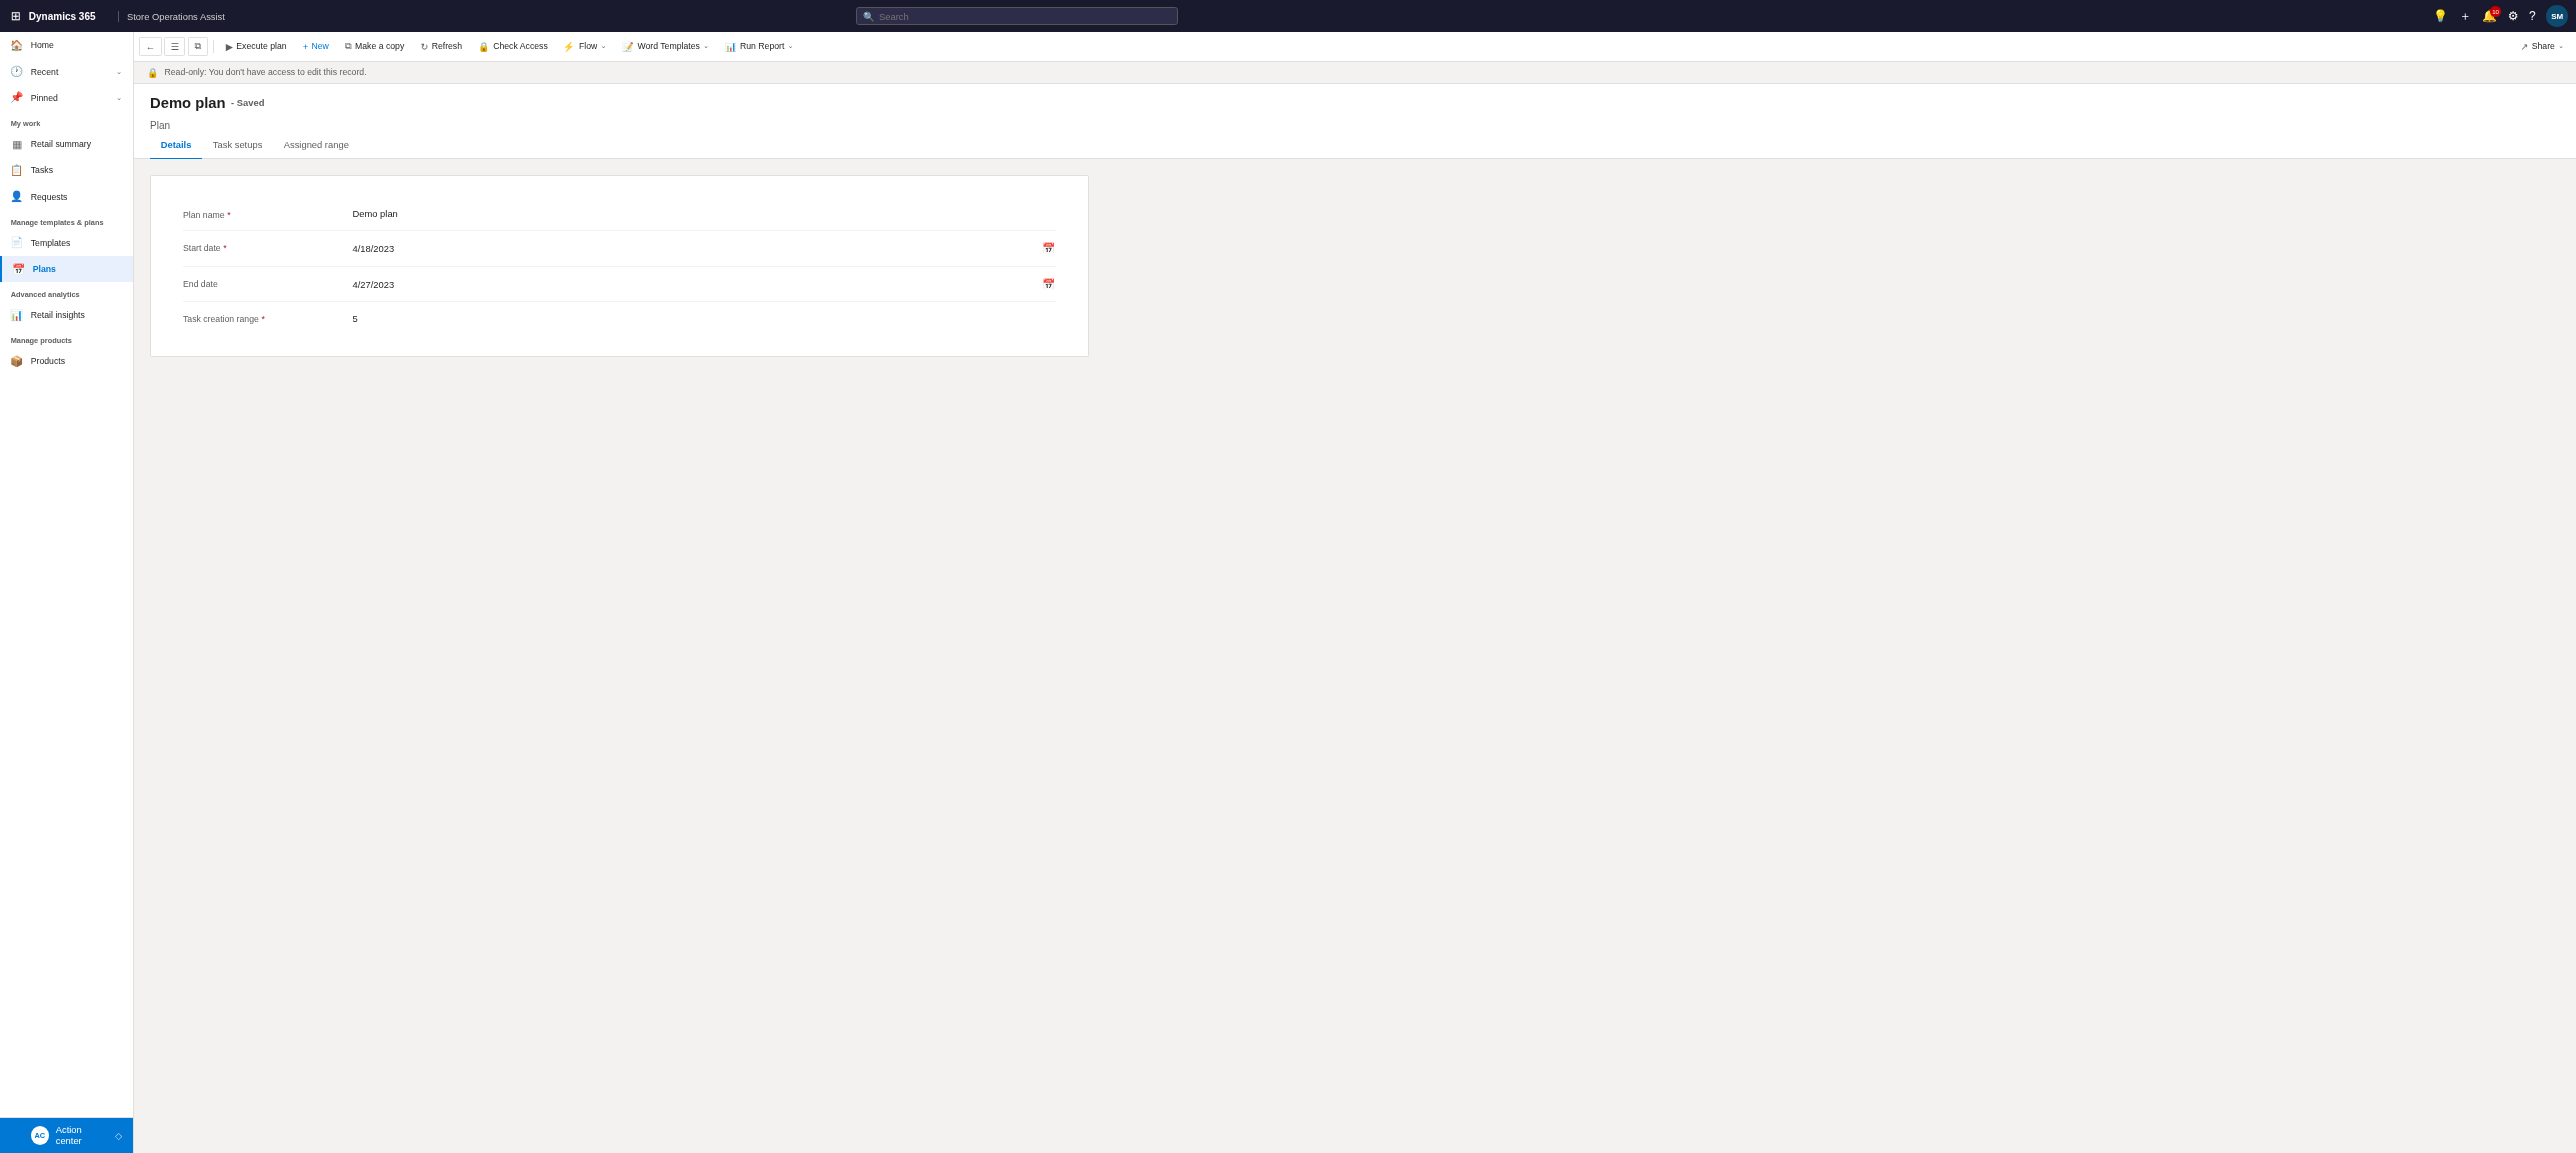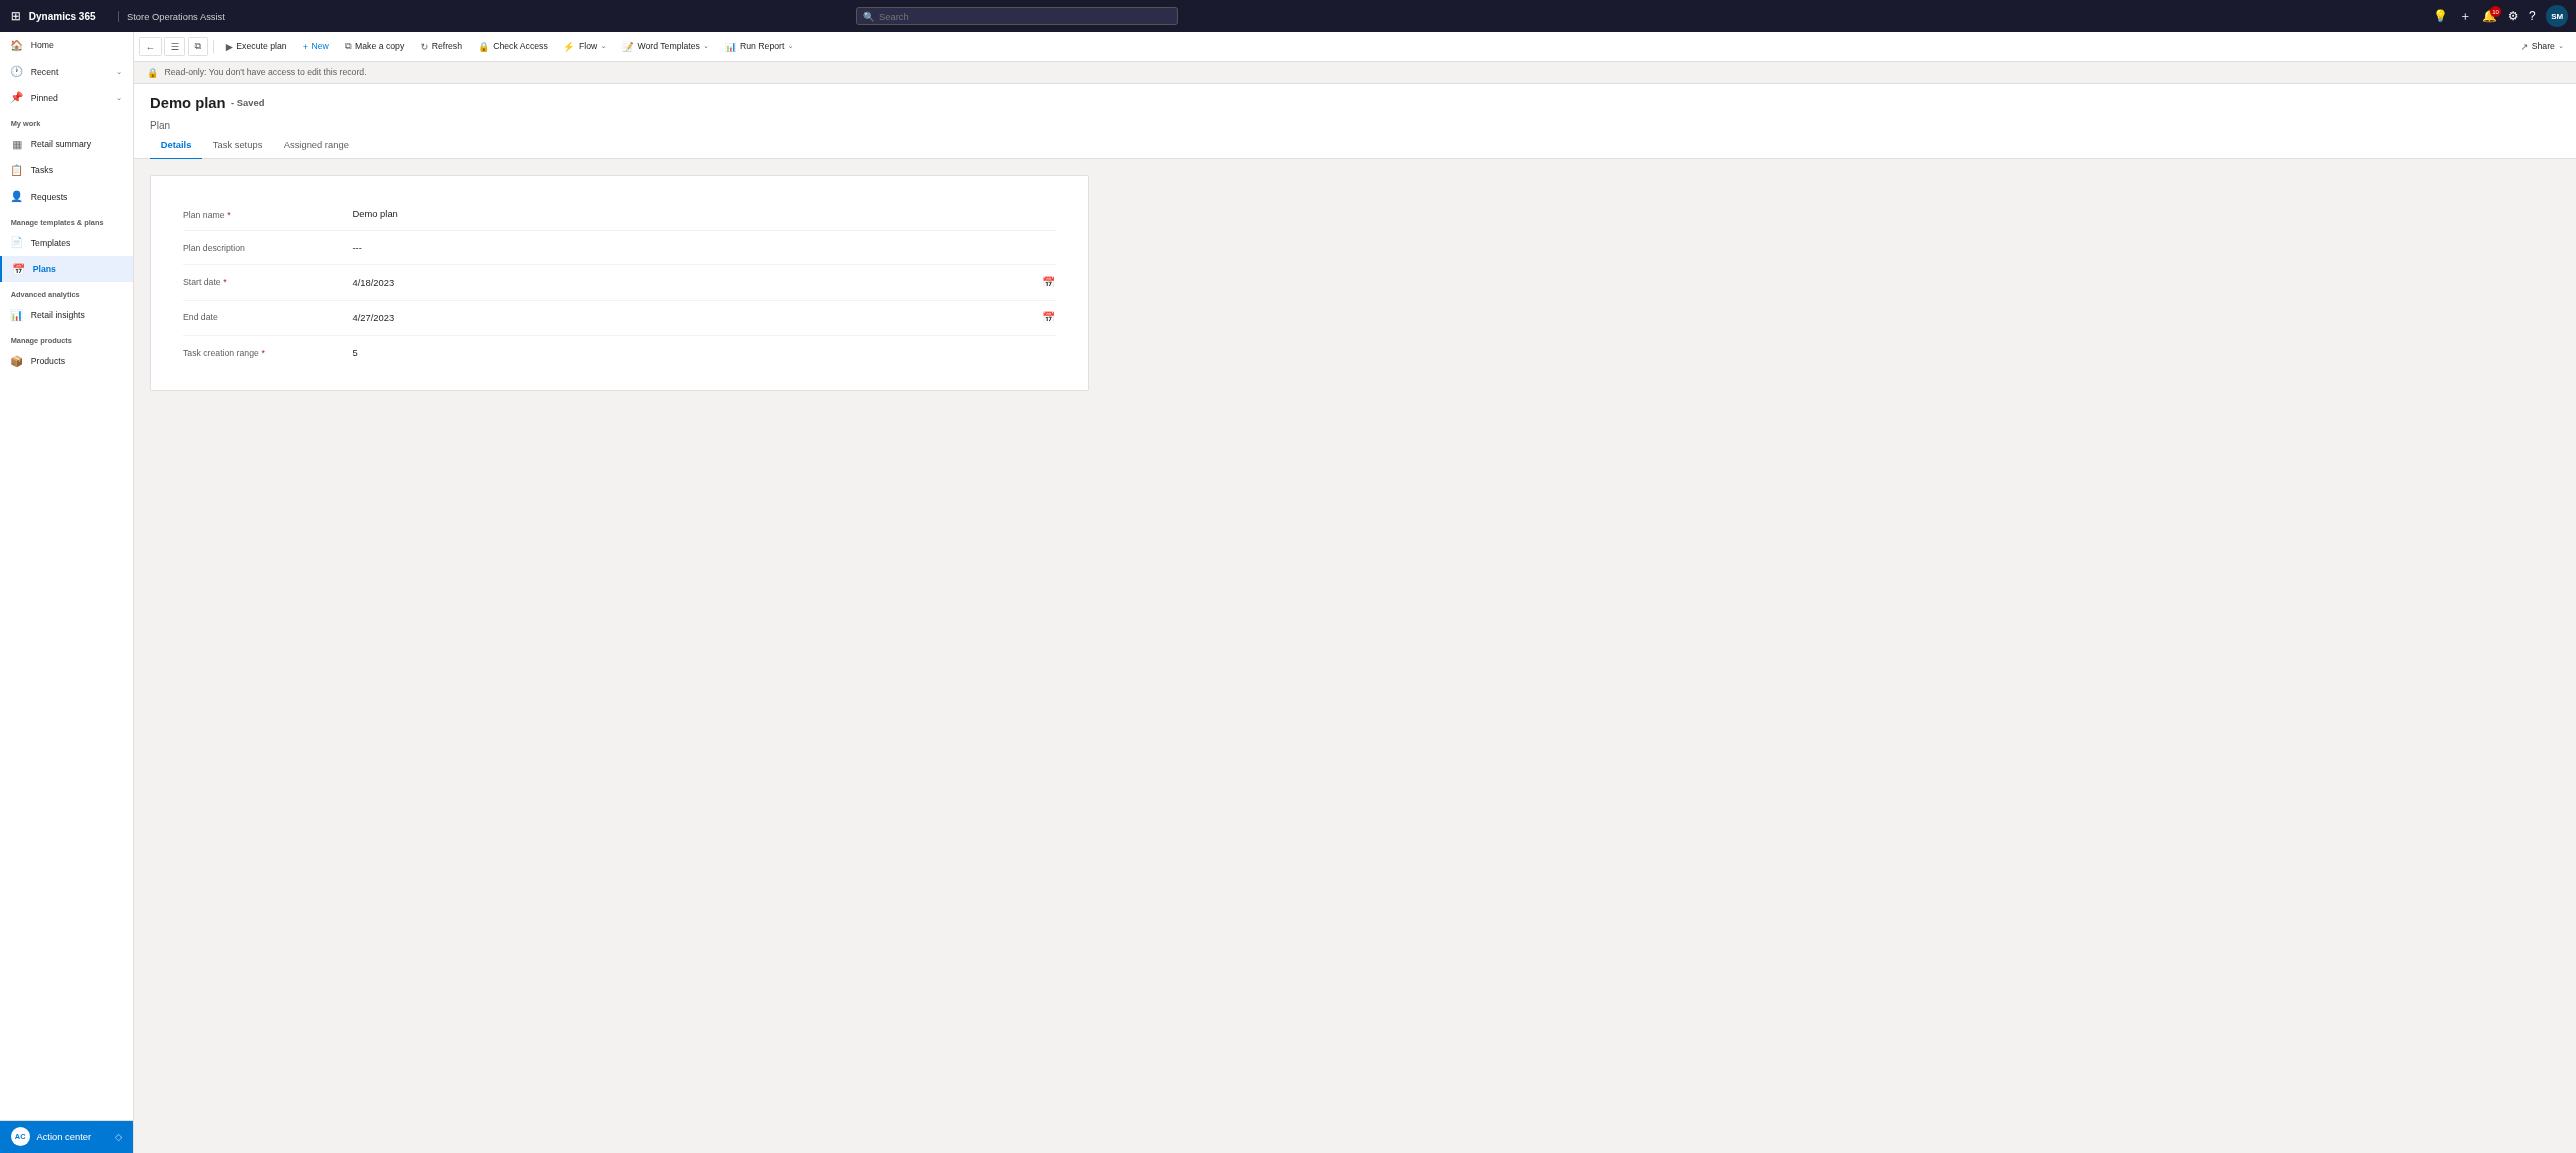--- a/index.html
+++ b/index.html
@@ -105,21 +105,21 @@
       align-items: center;
       gap: 6.7px;
       padding: 6.7px 10.7px;
       cursor: pointer;
       background: #0078d4;
       color: #fff;
     }
     .action-center-avatar {
       width: 19px; height: 19px; border-radius: 50%;
       background: #fff; color: #0078d4; font-size: 7.4px; font-weight: 700;
-      display: flex; align-items: center; justify-content: center;
+      display: flex; align-items: center; justify-content: center; margin-left: 20px;
     }
 
     
     .main-content { flex: 1; display: flex; flex-direction: column; overflow: hidden; }
 
     
     .command-bar {
       background: #fff;
       border-bottom: 0.7px solid #e1dfdd;
       display: flex;
@@ -422,28 +422,20 @@
         <div class="form-row">
           <div class="form-label">
             <span>Plan name</span>
             <span class="required-star">*</span>
           </div>
           <div class="form-value">
             <span class="form-value-text">Demo plan</span>
           </div>
         </div>
 
-        <div class="form-row">
-          <div class="form-label">
-            <span>Plan description</span>
-          </div>
-          <div class="form-value">
-            <span class="form-value-text">---</span>
-          </div>
-        </div>
 
         <div class="form-row">
           <div class="form-label">
             <span>Start date</span>
             <span class="required-star">*</span>
           </div>
           <div class="form-value">
             <span class="form-value-text">4/18/2023</span>
             <span class="calendar-icon-btn">📅</span>
           </div>

